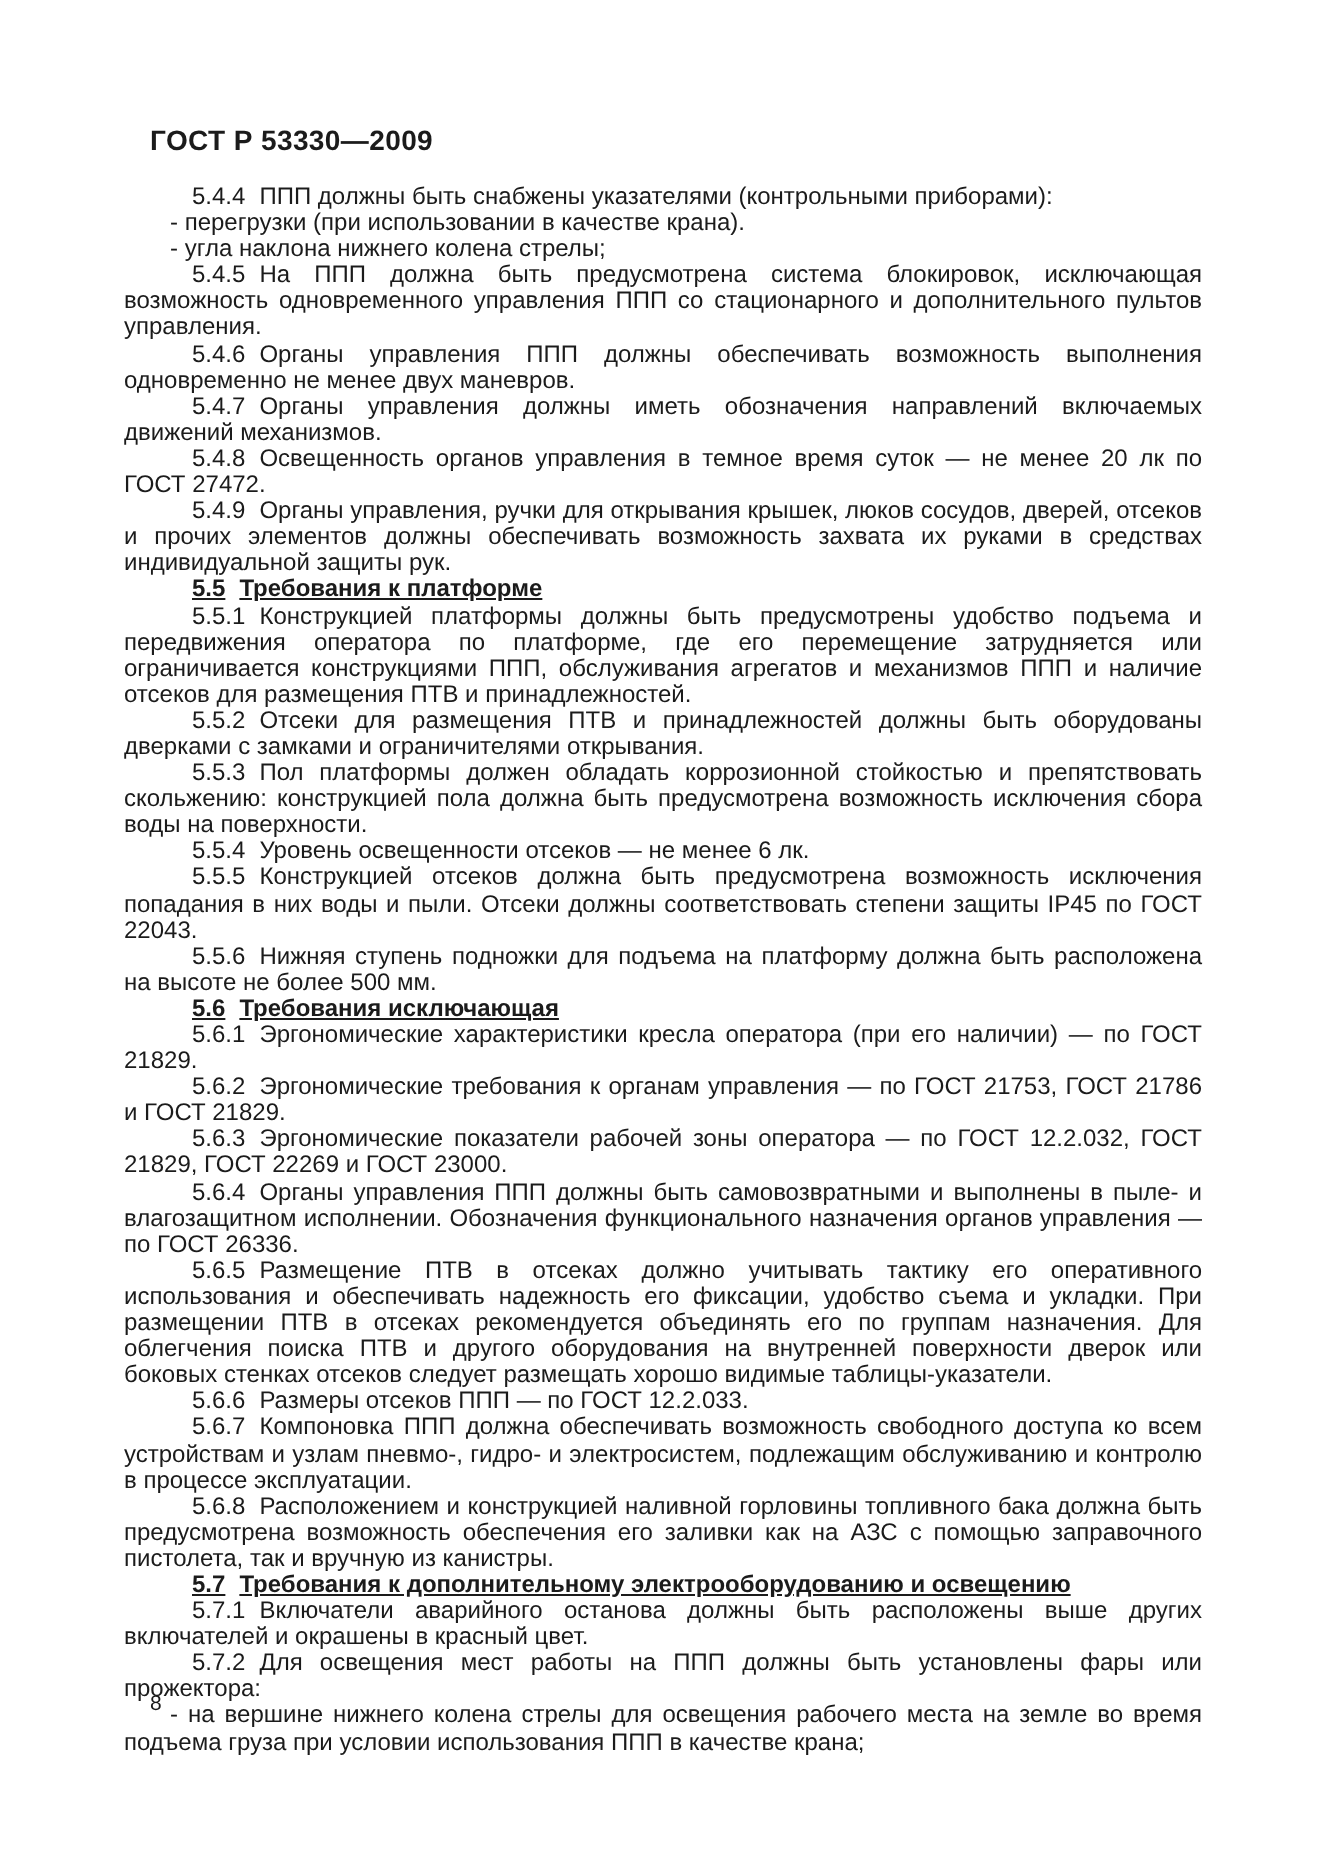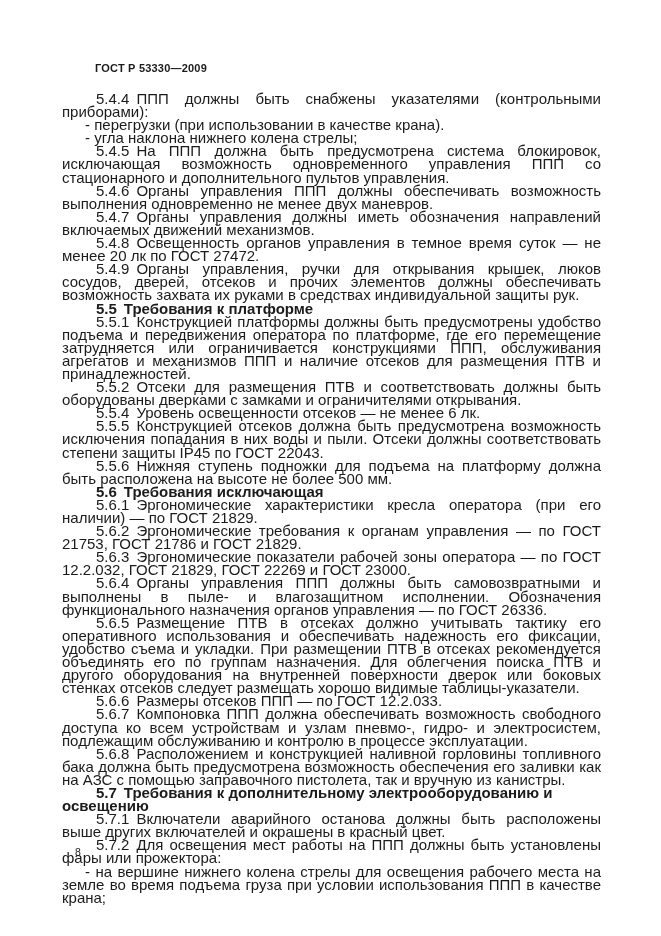--- a/index.html
+++ b/index.html
@@ -13,45 +13,45 @@
     height: 936px;
     background: #ffffff;
     font-family: "Liberation Sans", sans-serif;
     color: #1b1b1b;
     overflow: hidden;
   }
   .running-header {
     position: absolute;
     left: 75px;
     top: 62px;
-    font-size: 11px;
+    font-size: 14px;
     font-weight: bold;
     letter-spacing: 0.2px;
     white-space: nowrap;
-    margin-left: 20px;
   }
   .body-text {
     position: absolute;
     left: 62px;
     top: 92px;
     width: 539px;
-    font-size: 15px;
+    font-size: 12px;
     line-height: 13.1px;
   }
   p.para {
     margin: 0;
     padding: 0;
     text-align: justify;
     text-indent: 23px;
   }
   p.para.clause { text-indent: 34px; }
   p.para.heading {
     text-indent: 34px;
     font-weight: bold;
     text-align: left;
+    text-decoration: underline;
   }
   span.num { margin-right: 7px; }
   .page-number {
     position: absolute;
     left: 75px;
     top: 846px;
     font-size: 10.5px;
   }
 </style>
 </head>
@@ -64,21 +64,22 @@
       <p class="para clause"><span class="num">5.4.4</span><span>ППП должны быть снабжены указателями (контрольными приборами):</span></p>
       <p class="para item"><span>- перегрузки (при использовании в качестве крана).</span></p>
       <p class="para item"><span>- угла наклона нижнего колена стрелы;</span></p>
       <p class="para clause"><span class="num">5.4.5</span><span>На ППП должна быть предусмотрена система блокировок, исключающая возможность одновременного управления ППП со стационарного и дополнительного пультов управления.</span></p>
       <p class="para clause"><span class="num">5.4.6</span><span>Органы управления ППП должны обеспечивать возможность выполнения одновременно не менее двух маневров.</span></p>
       <p class="para clause"><span class="num">5.4.7</span><span>Органы управления должны иметь обозначения направлений включаемых движений механизмов.</span></p>
       <p class="para clause"><span class="num">5.4.8</span><span>Освещенность органов управления в темное время суток — не менее 20 лк по ГОСТ 27472.</span></p>
       <p class="para clause"><span class="num">5.4.9</span><span>Органы управления, ручки для открывания крышек, люков сосудов, дверей, отсеков и прочих элементов должны обеспечивать возможность захвата их руками в средствах индивидуальной защиты рук.</span></p>
       <p class="para heading"><span class="num">5.5</span><span>Требования к платформе</span></p>
       <p class="para clause"><span class="num">5.5.1</span><span>Конструкцией платформы должны быть предусмотрены удобство подъема и передвижения оператора по платформе, где его перемещение затрудняется или ограничивается конструкциями ППП, обслуживания агрегатов и механизмов ППП и наличие отсеков для размещения ПТВ и принадлежностей.</span></p>
-      <p class="para clause"><span class="num">5.5.2</span><span>Отсеки для размещения ПТВ и соответствовать должны быть оборудованы дверками с замками и ограничителями открывания.</span></p>
+      <p class="para clause"><span class="num">5.5.2</span><span>Отсеки для размещения ПТВ и принадлежностей должны быть оборудованы дверками с замками и ограничителями открывания.</span></p>
+      <p class="para clause"><span class="num">5.5.3</span><span>Пол платформы должен обладать коррозионной стойкостью и препятствовать скольжению: конструкцией пола должна быть предусмотрена возможность исключения сбора воды на поверхности.</span></p>
       <p class="para clause"><span class="num">5.5.4</span><span>Уровень освещенности отсеков — не менее 6 лк.</span></p>
       <p class="para clause"><span class="num">5.5.5</span><span>Конструкцией отсеков должна быть предусмотрена возможность исключения попадания в них воды и пыли. Отсеки должны соответствовать степени защиты IP45 по ГОСТ 22043.</span></p>
       <p class="para clause"><span class="num">5.5.6</span><span>Нижняя ступень подножки для подъема на платформу должна быть расположена на высоте не более 500 мм.</span></p>
       <p class="para heading"><span class="num">5.6</span><span>Требования исключающая</span></p>
       <p class="para clause"><span class="num">5.6.1</span><span>Эргономические характеристики кресла оператора (при его наличии) — по ГОСТ 21829.</span></p>
       <p class="para clause"><span class="num">5.6.2</span><span>Эргономические требования к органам управления — по ГОСТ 21753, ГОСТ 21786 и ГОСТ 21829.</span></p>
       <p class="para clause"><span class="num">5.6.3</span><span>Эргономические показатели рабочей зоны оператора — по ГОСТ 12.2.032, ГОСТ 21829, ГОСТ 22269 и ГОСТ 23000.</span></p>
       <p class="para clause"><span class="num">5.6.4</span><span>Органы управления ППП должны быть самовозвратными и выполнены в пыле- и влагозащитном исполнении. Обозначения функционального назначения органов управления — по ГОСТ 26336.</span></p>
       <p class="para clause"><span class="num">5.6.5</span><span>Размещение ПТВ в отсеках должно учитывать тактику его оперативного использования и обеспечивать надежность его фиксации, удобство съема и укладки. При размещении ПТВ в отсеках рекомендуется объединять его по группам назначения. Для облегчения поиска ПТВ и другого оборудования на внутренней поверхности дверок или боковых стенках отсеков следует размещать хорошо видимые таблицы-указатели.</span></p>
       <p class="para clause"><span class="num">5.6.6</span><span>Размеры отсеков ППП — по ГОСТ 12.2.033.</span></p>

